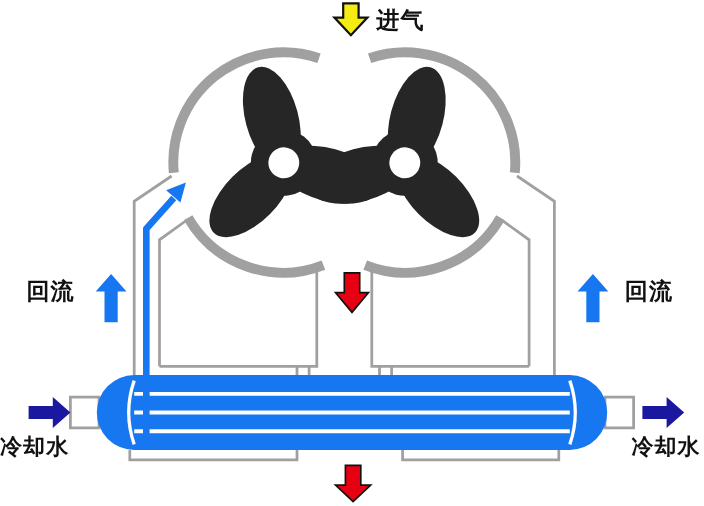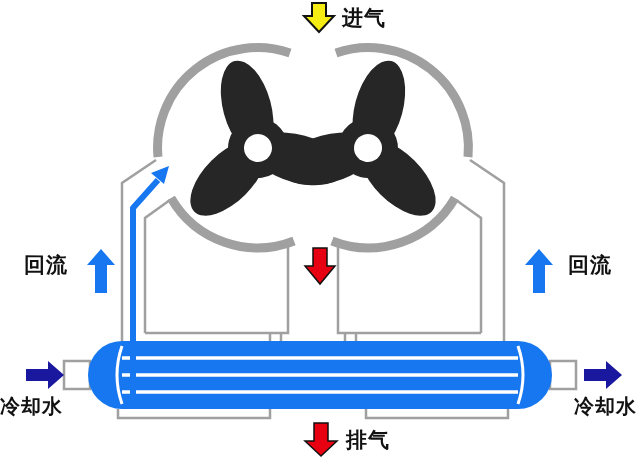--- a/index.html
+++ b/index.html
@@ -96,15 +96,14 @@
     <polygon points="26,369 48,369 48,361 64,375 48,389 48,381 26,381" fill="#1b18a0"></polygon>
 
     <polygon points="584,369 606,369 606,361 622,375 606,389 606,381 584,381" fill="#1b18a0"></polygon>
   </svg>
 
   <div class="lbl lbl-intake">进气</div>
   <div class="lbl lbl-bf-left">回流</div>
   <div class="lbl lbl-bf-right">回流</div>
   <div class="lbl lbl-cw-left">冷却水</div>
   <div class="lbl lbl-cw-right">冷却水</div>
-  <div class="lbl lbl-exhaust">排气</div>
 
 </div>
 
 </body></html>

